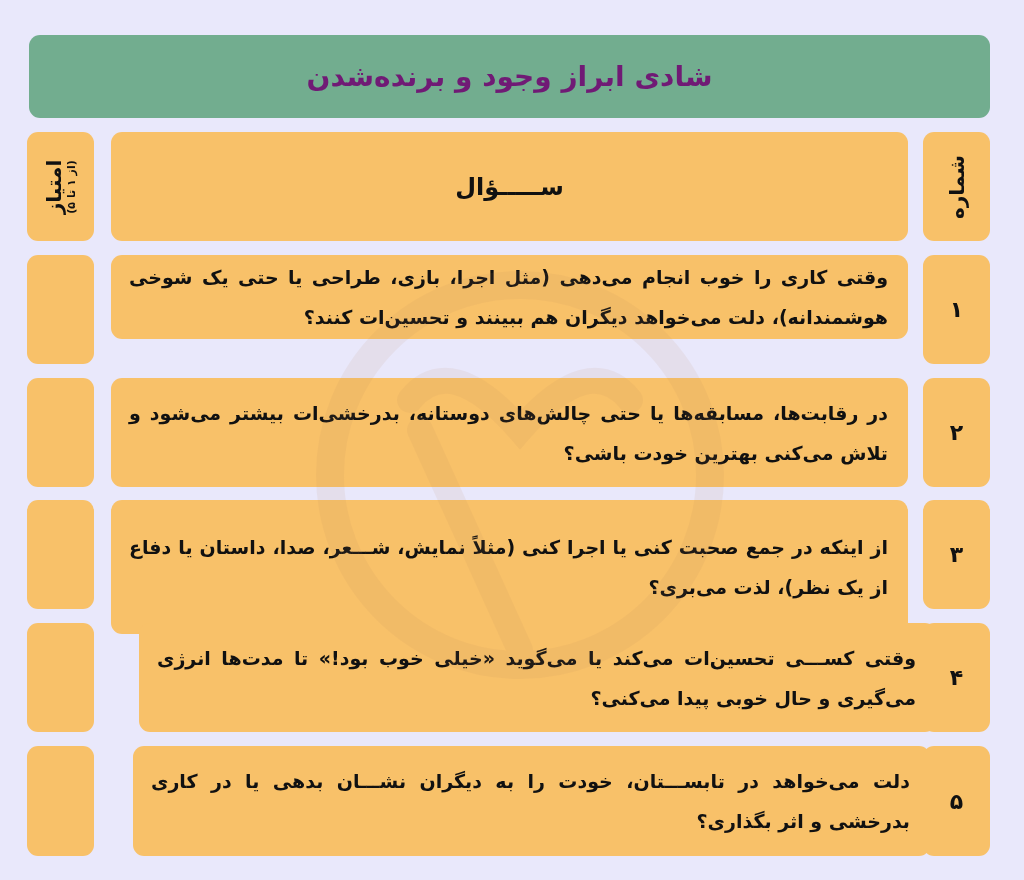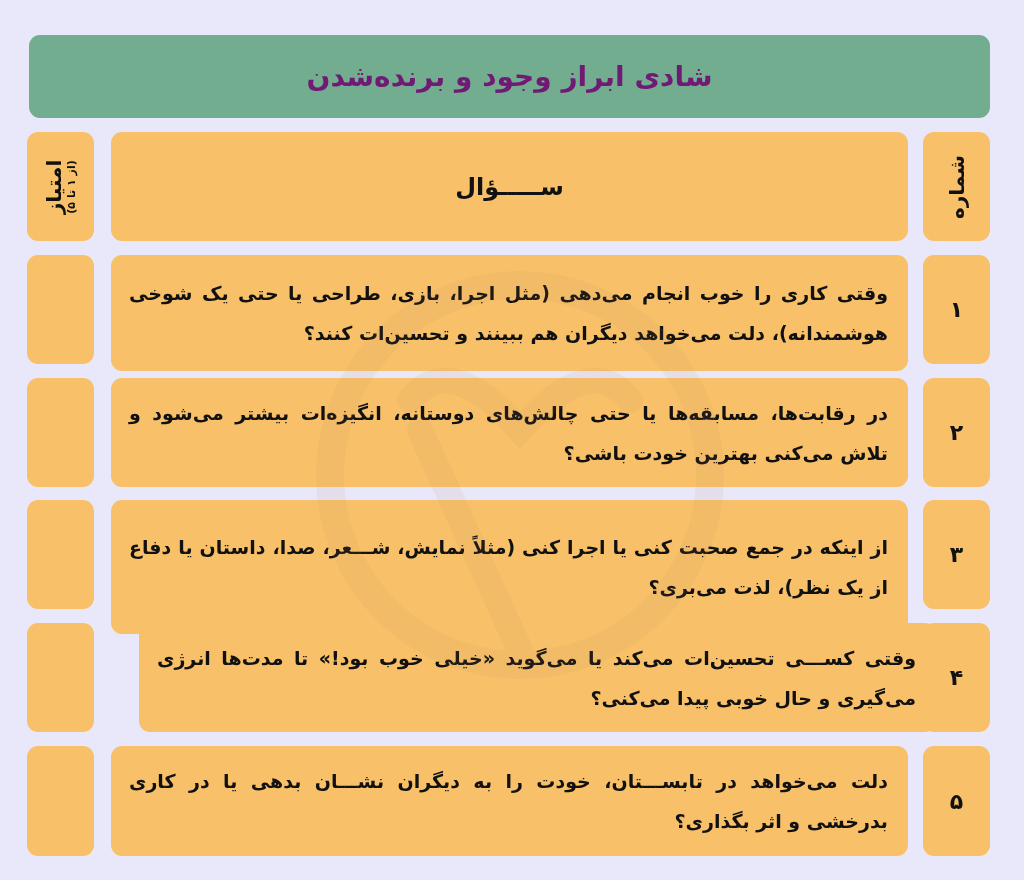--- a/index.html
+++ b/index.html
@@ -112,32 +112,32 @@
 </div>
 <div class="cell col-num" style="top:132px;height:109px;">
   <div class="vertical-label">
     <span class="main">شماره</span>
   </div>
 </div>
 
 <div class="cell col-score" style="top:255px;height:109px;">
   <span></span>
 </div>
-<div class="cell col-question" style="top:255px;height:116px;">
+<div class="cell col-question" style="top:255px;height:84px;">
   <div class="question-text">وقتی کاری را خوب انجام می‌دهی (مثل اجرا، بازی، طراحی یا حتی یک شوخی هوشمندانه)، دلت می‌خواهد دیگران هم ببینند و تحسین‌ات کنند؟</div>
 </div>
 <div class="cell col-num num" style="top:255px;height:109px;">
   <span>۱</span>
 </div>
 
 <div class="cell col-score" style="top:378px;height:109px;">
   <span></span>
 </div>
 <div class="cell col-question" style="top:378px;height:109px;">
-  <div class="question-text">در رقابت‌ها، مسابقه‌ها یا حتی چالش‌های دوستانه، انگیزه‌ات بیشتر می‌شود و تلاش می‌کنی بهترین خودت باشی؟</div>
+  <div class="question-text">در رقابت‌ها، مسابقه‌ها یا حتی چالش‌های دوستانه، بدرخشی‌ات بیشتر می‌شود و تلاش می‌کنی بهترین خودت باشی؟</div>
 </div>
 <div class="cell col-num num" style="top:378px;height:109px;">
   <span>۲</span>
 </div>
 
 <div class="cell col-score" style="top:500px;height:109px;">
   <span></span>
 </div>
 <div class="cell col-question" style="top:500px;height:134px;">
   <div class="question-text">از اینکه در جمع صحبت کنی یا اجرا کنی (مثلاً نمایش، شـــعر، صدا، داستان یا دفاع از یک نظر)، لذت می‌بری؟</div>
@@ -152,21 +152,21 @@
 <div class="cell col-question" style="top:623px;height:109px;margin-left:28px;">
   <div class="question-text">وقتی کســـی تحسین‌ات می‌کند یا می‌گوید «خیلی خوب بود!» تا مدت‌ها انرژی می‌گیری و حال خوبی پیدا می‌کنی؟</div>
 </div>
 <div class="cell col-num num" style="top:623px;height:109px;">
   <span>۴</span>
 </div>
 
 <div class="cell col-score" style="top:746px;height:110px;">
   <span></span>
 </div>
-<div class="cell col-question" style="top:746px;height:110px;">
+<div class="cell col-question" style="top:746px;height:110px;margin-left:22px;">
   <div class="question-text">دلت می‌خواهد در تابســـتان، خودت را به دیگران نشـــان بدهی یا در کاری بدرخشی و اثر بگذاری؟</div>
 </div>
 <div class="cell col-num num" style="top:746px;height:110px;">
   <span>۵</span>
 </div>
 
 <svg class="watermark" viewBox="0 0 440 440">
   <circle cx="220" cy="215" r="190" fill="none" stroke="#b5835a" stroke-width="28"></circle>
   <path d="M110 140 Q150 90 220 170 Q290 90 330 140" fill="none" stroke="#b5835a" stroke-width="26" stroke-linecap="round"></path>
   <path d="M120 170 L220 390" fill="none" stroke="#b5835a" stroke-width="26" stroke-linecap="round"></path>

